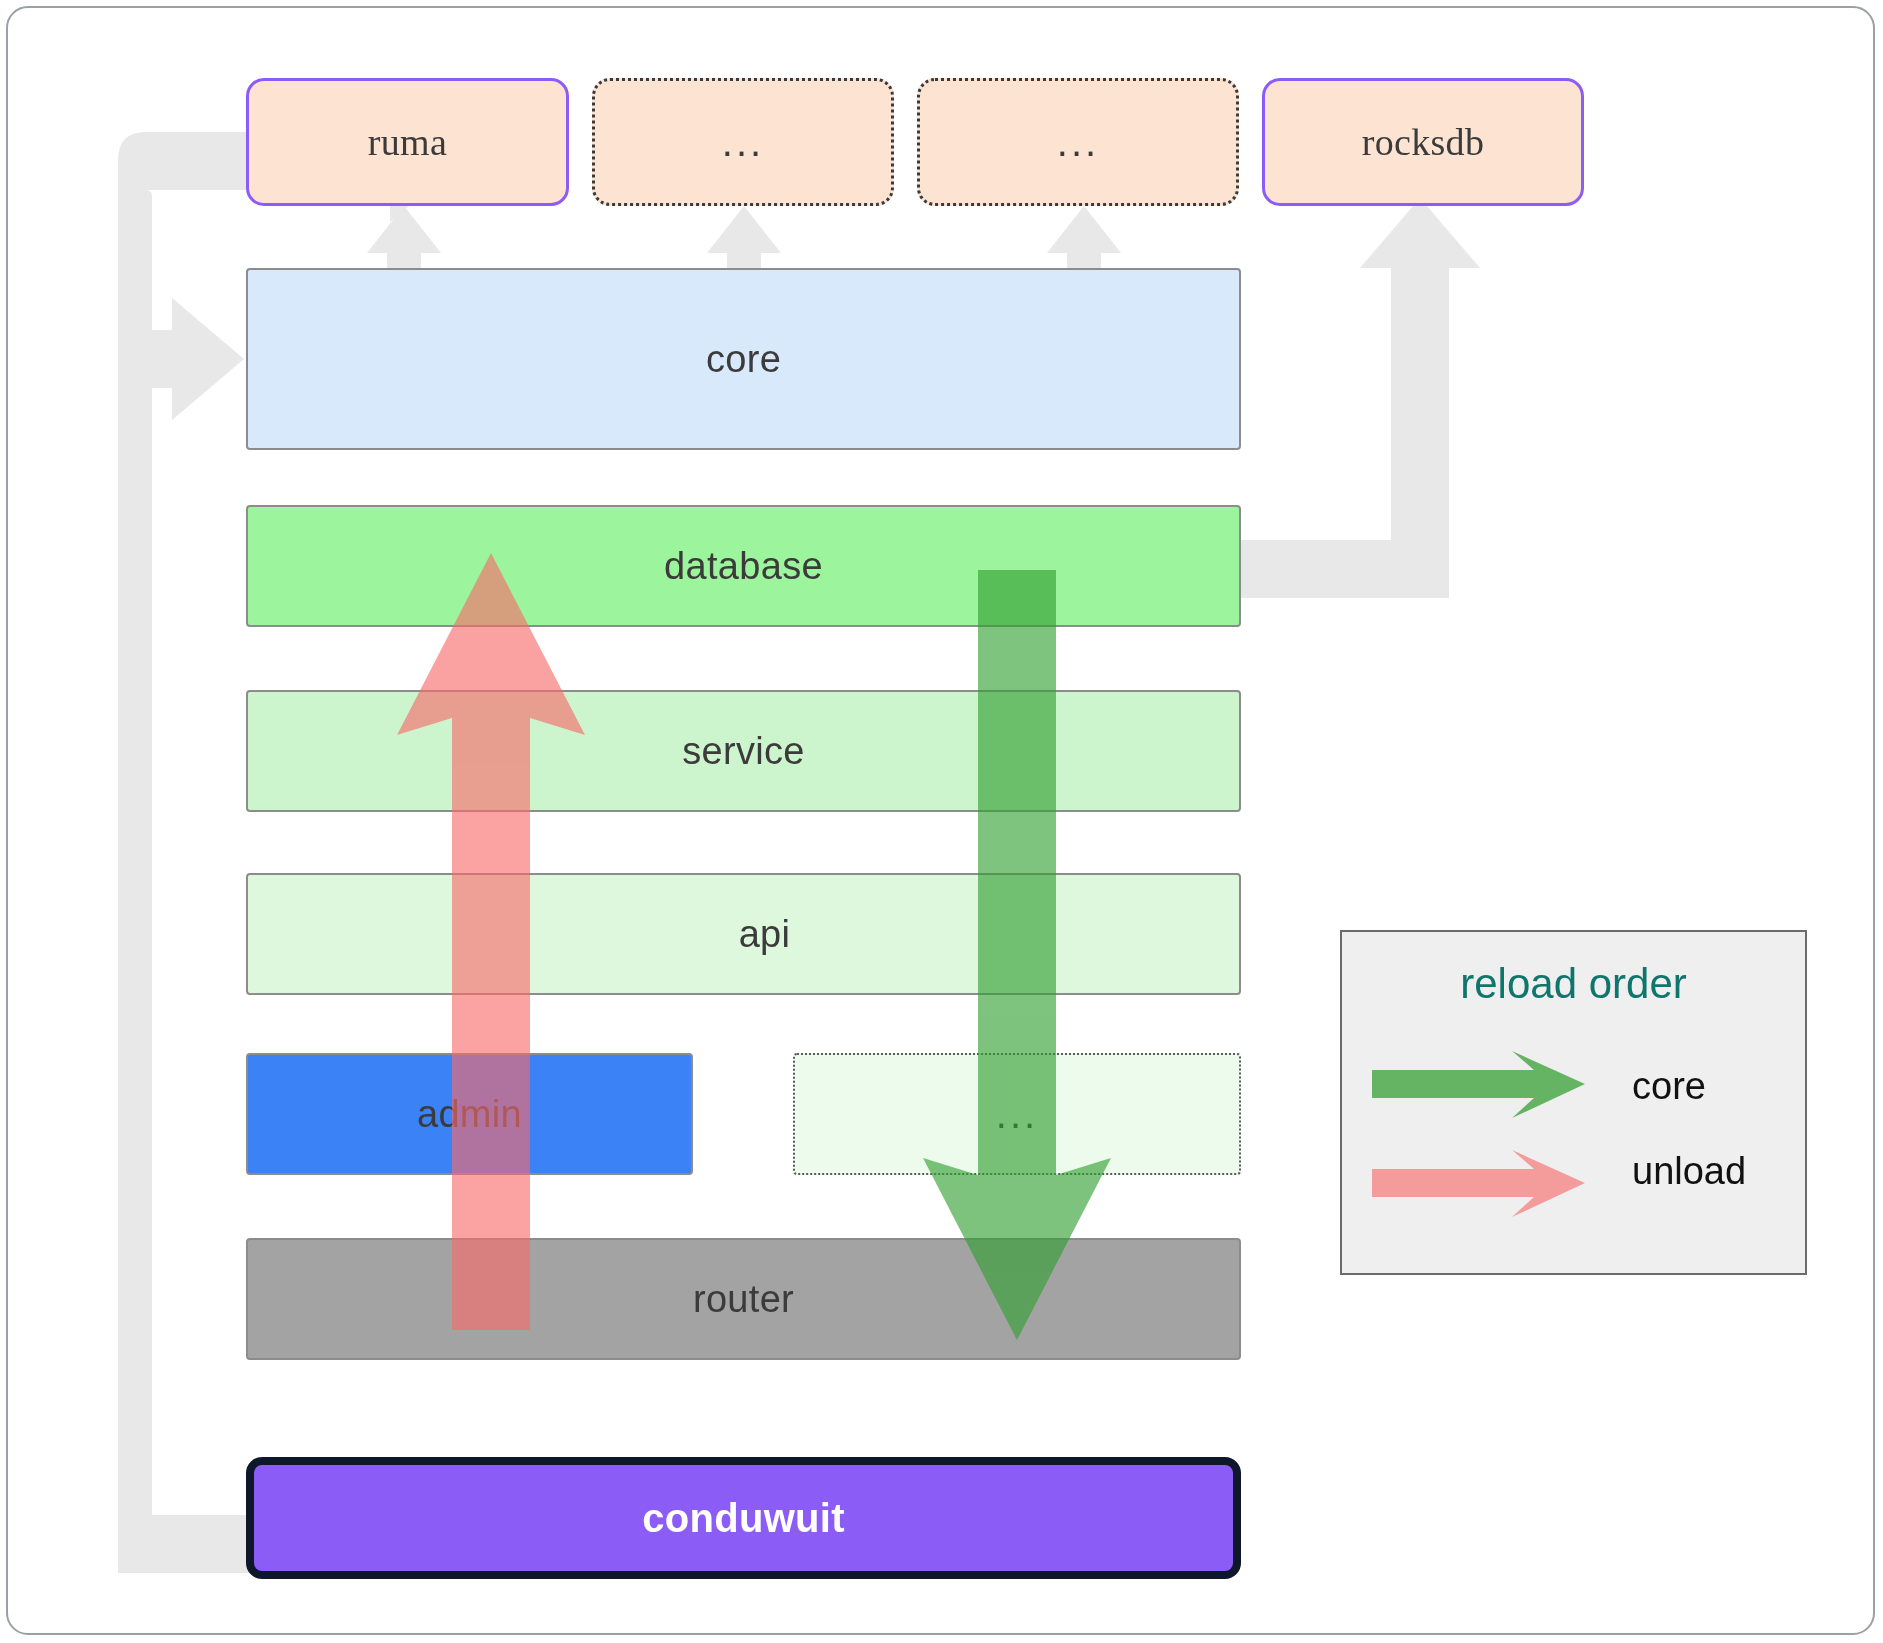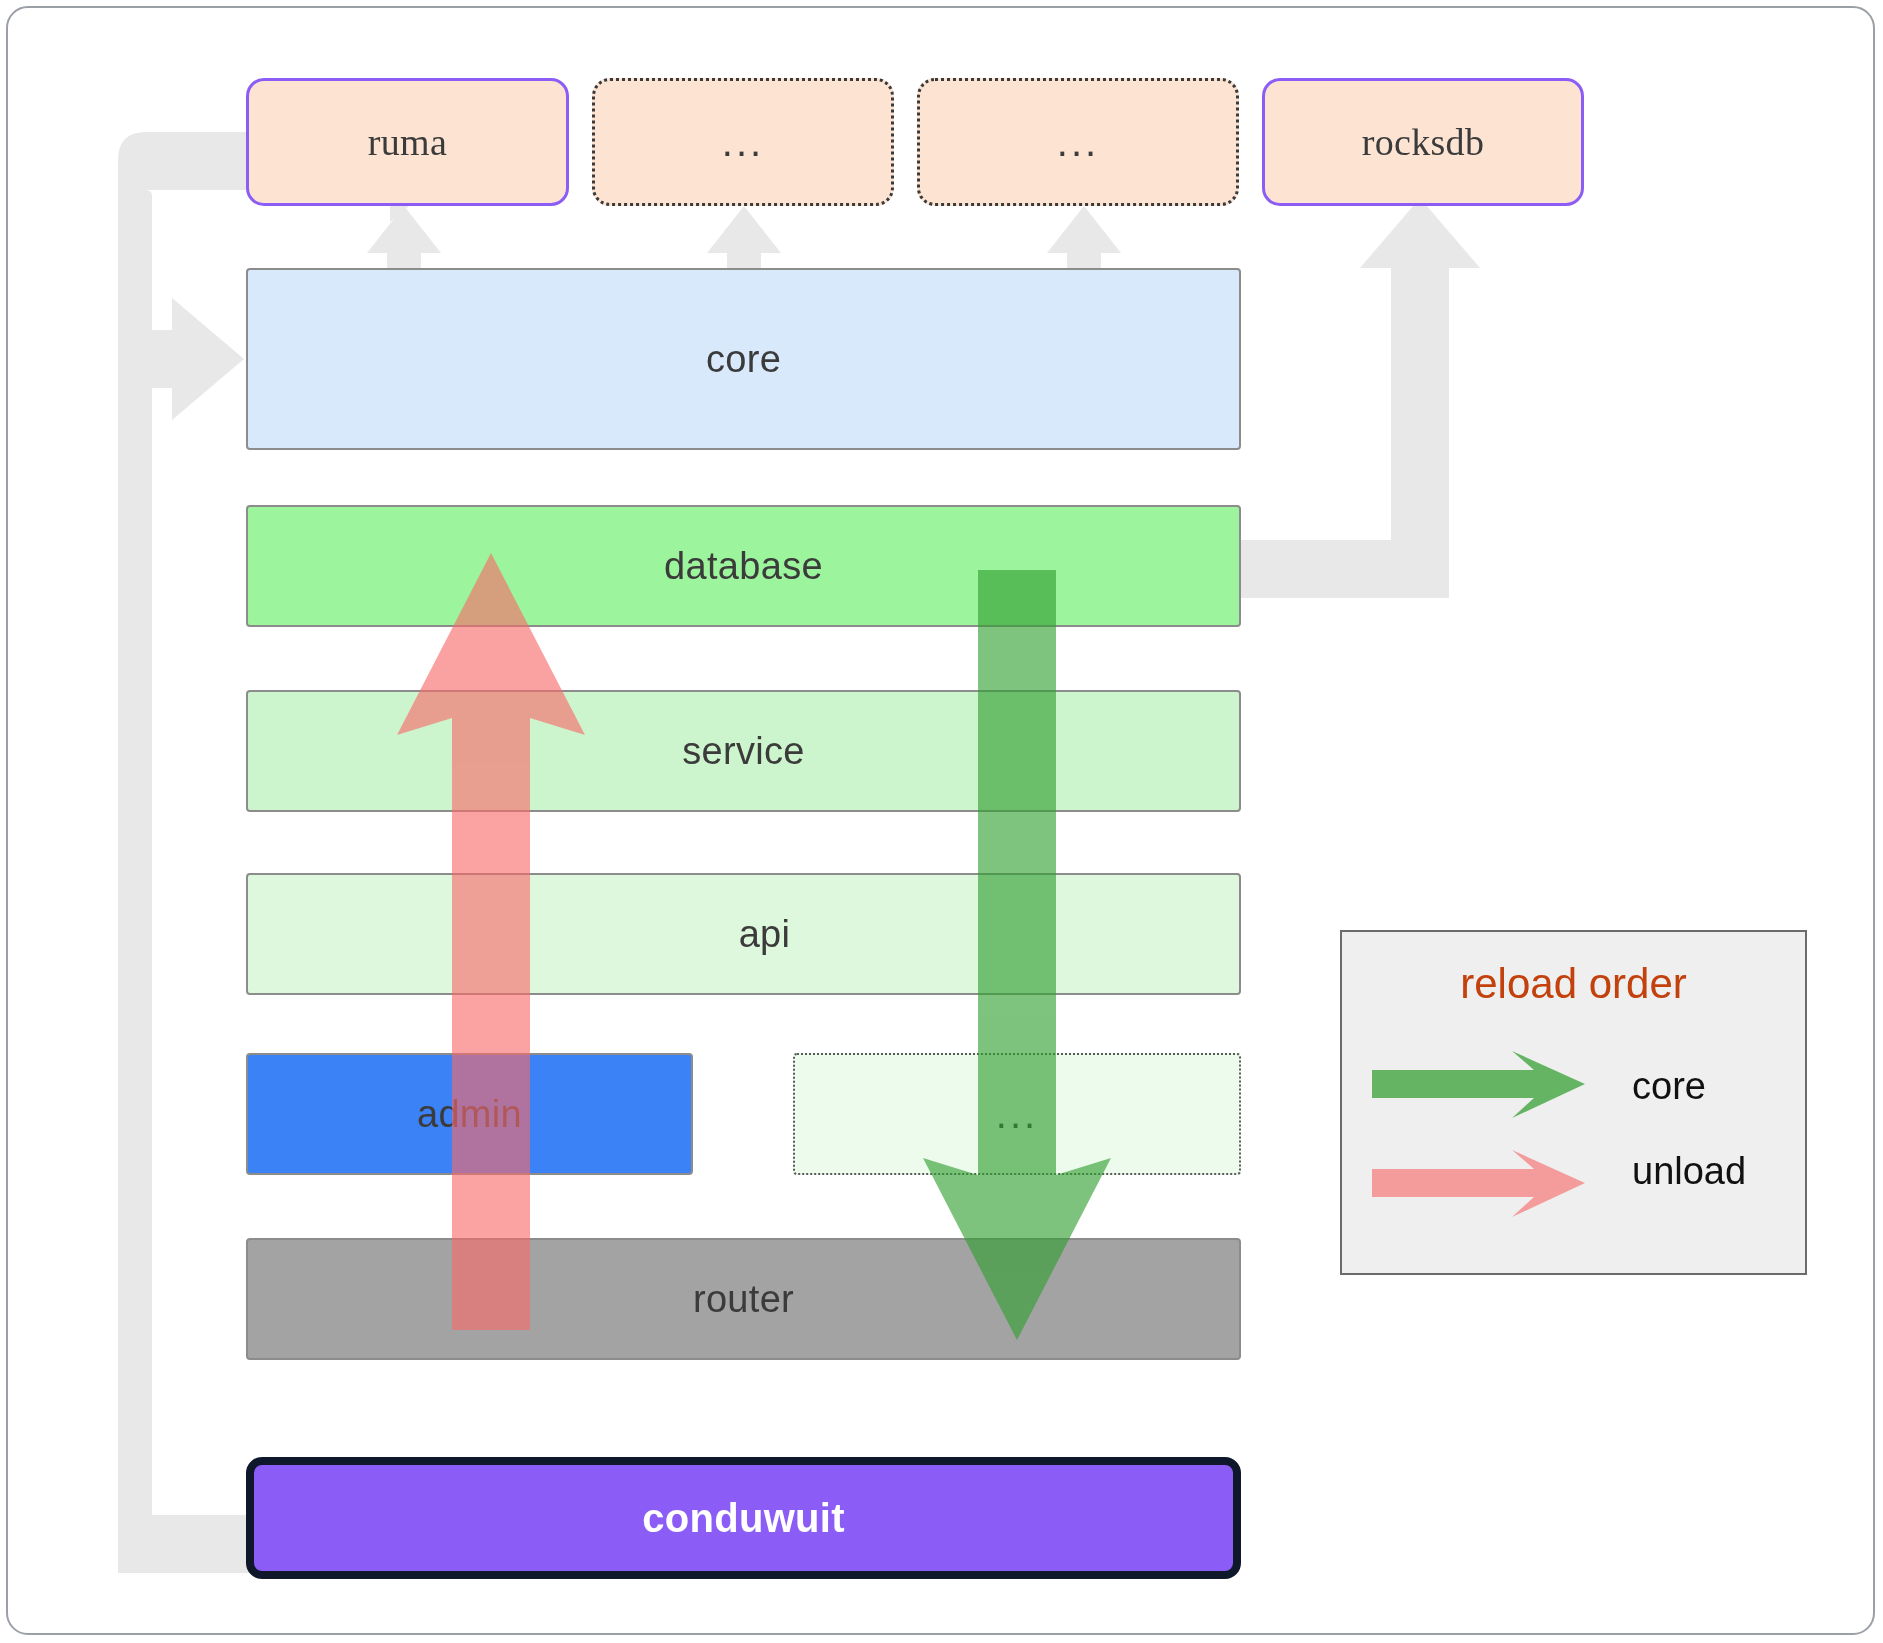--- a/index.html
+++ b/index.html
@@ -95,21 +95,21 @@
     background: #efefef;
     border: 2px solid #6b6b6b;
     box-sizing: border-box;
   }
   .legend-title {
     position: absolute;
     left: 0; right: 0;
     top: 28px;
     text-align: center;
     font-size: 42px;
-    color: #c2410c;
+    color: #0f766e;
   }
   .legend-label {
     position: absolute;
     font-size: 38px;
     color: #111;
   }
   .legend-label.load   { left: 290px; top: 133px; }
   .legend-label.unload { left: 290px; top: 218px; }
 </style>
 </head>

